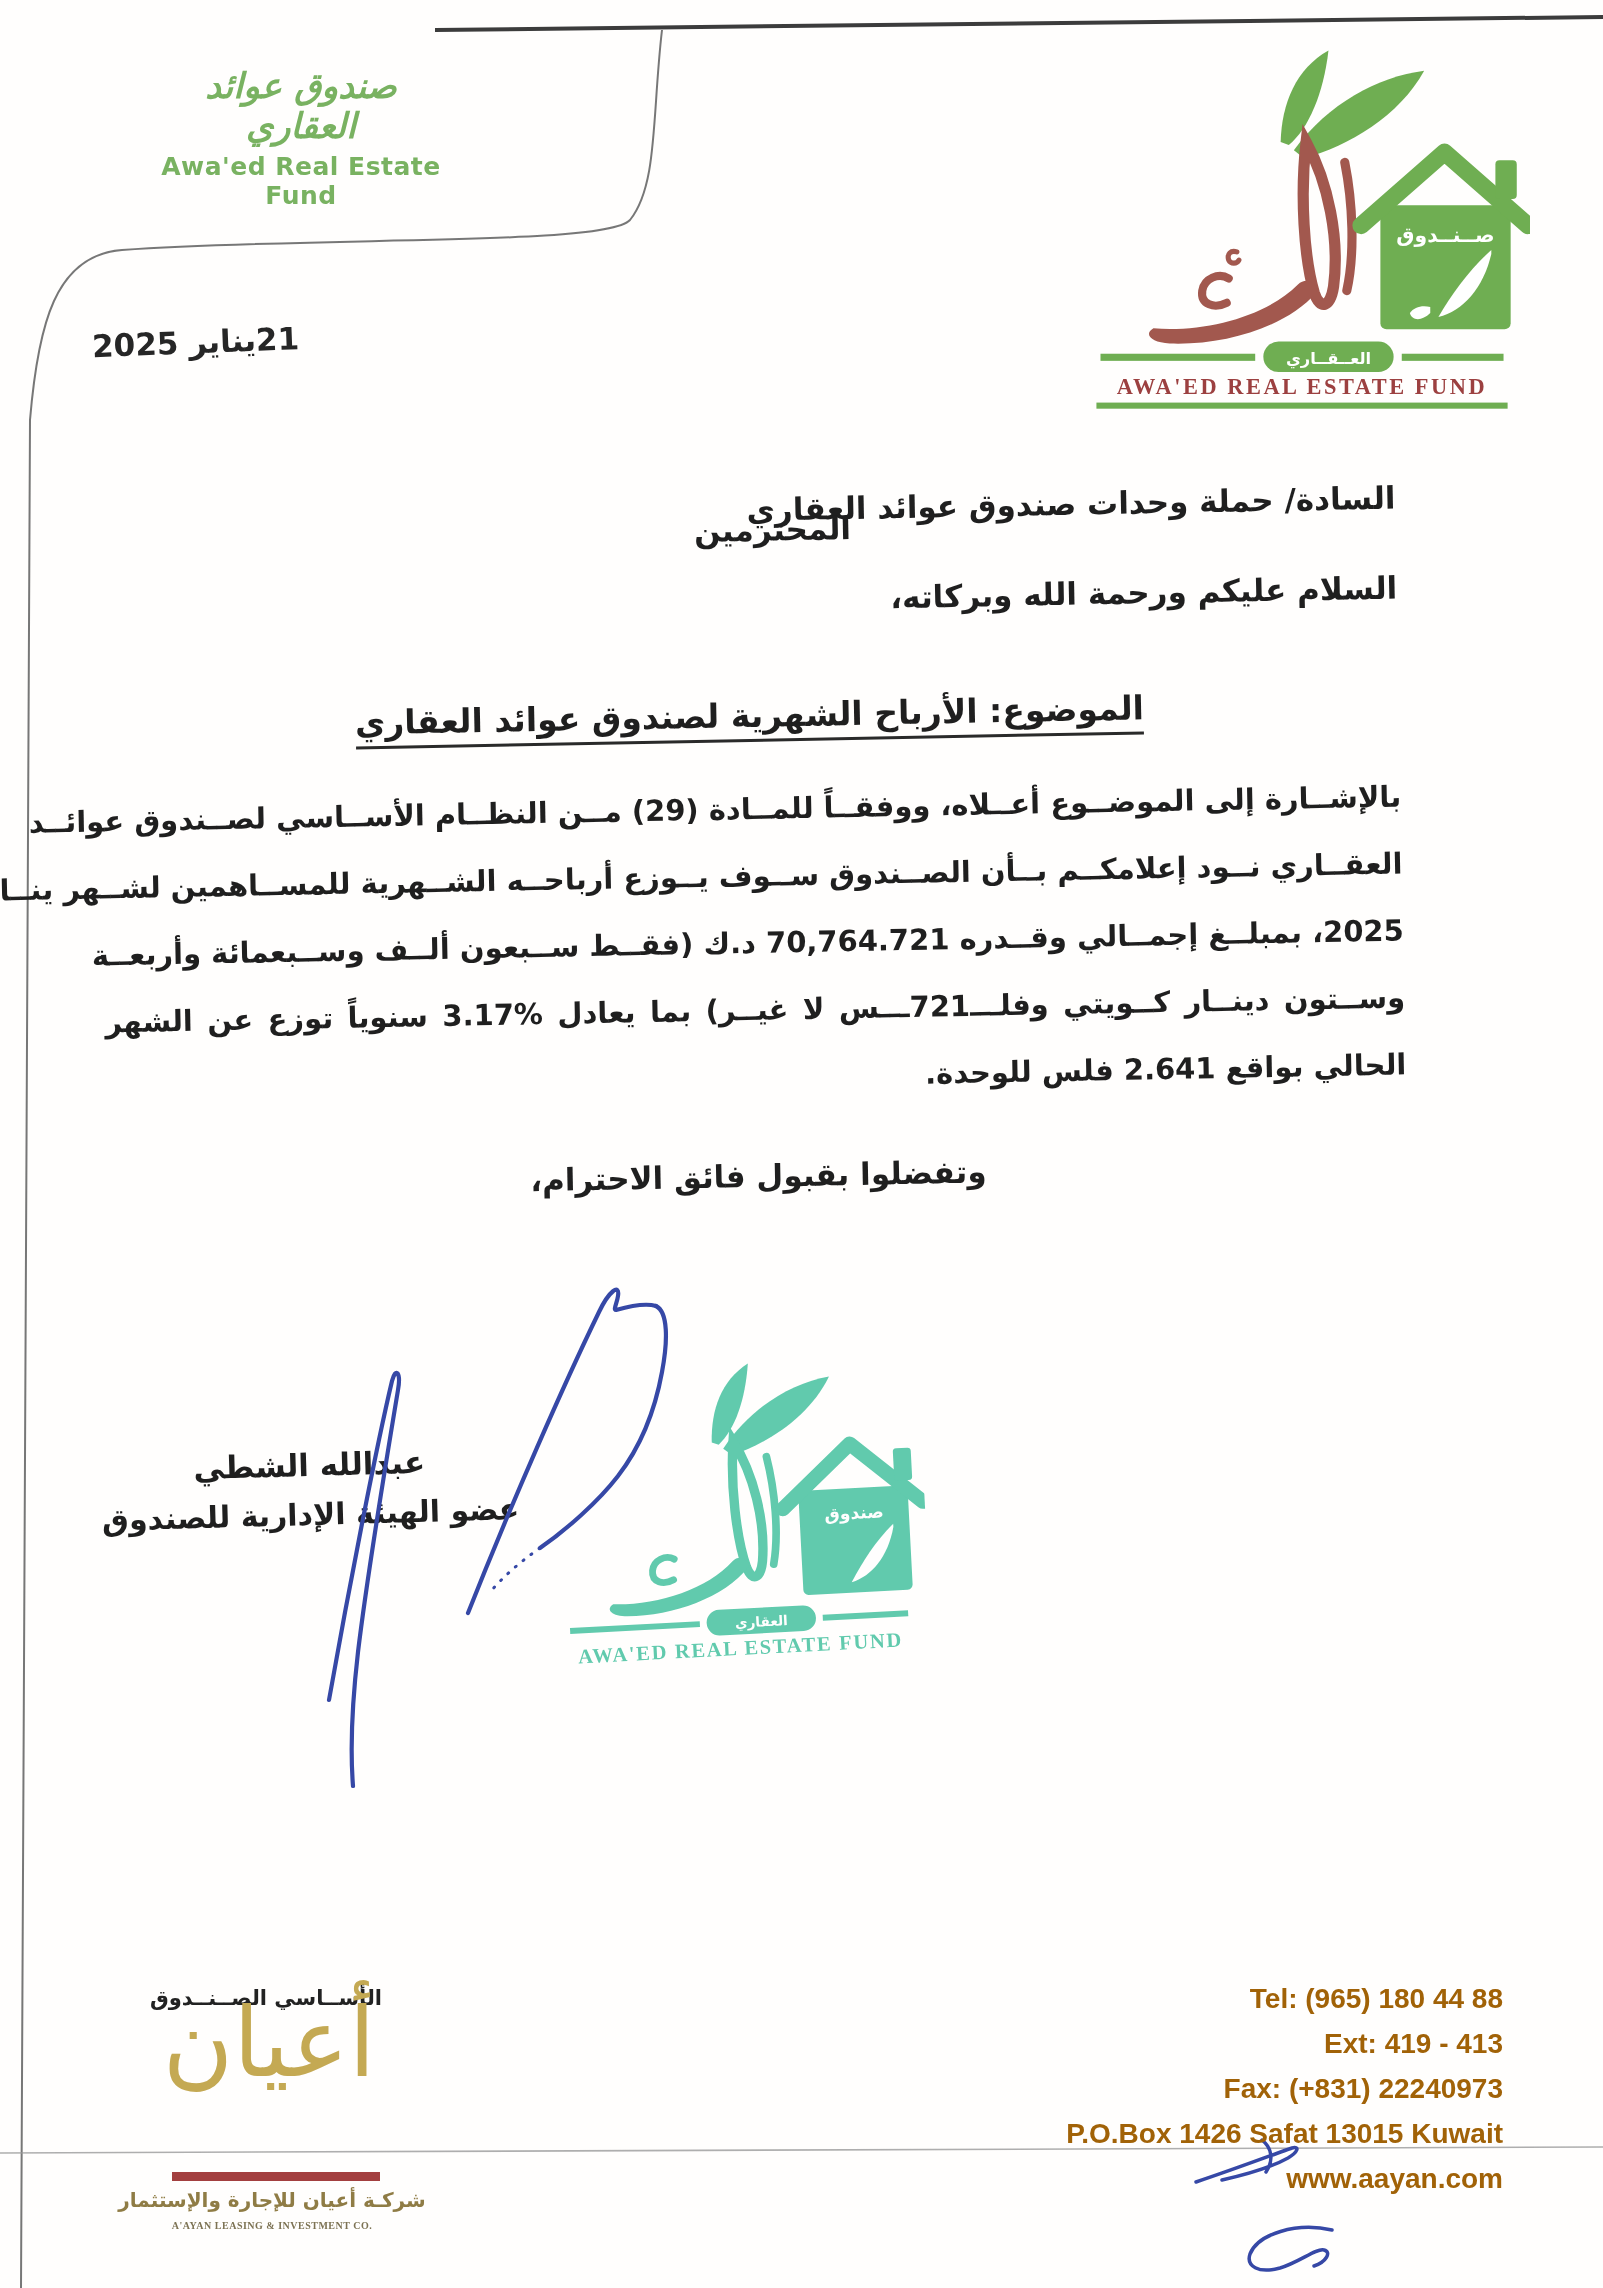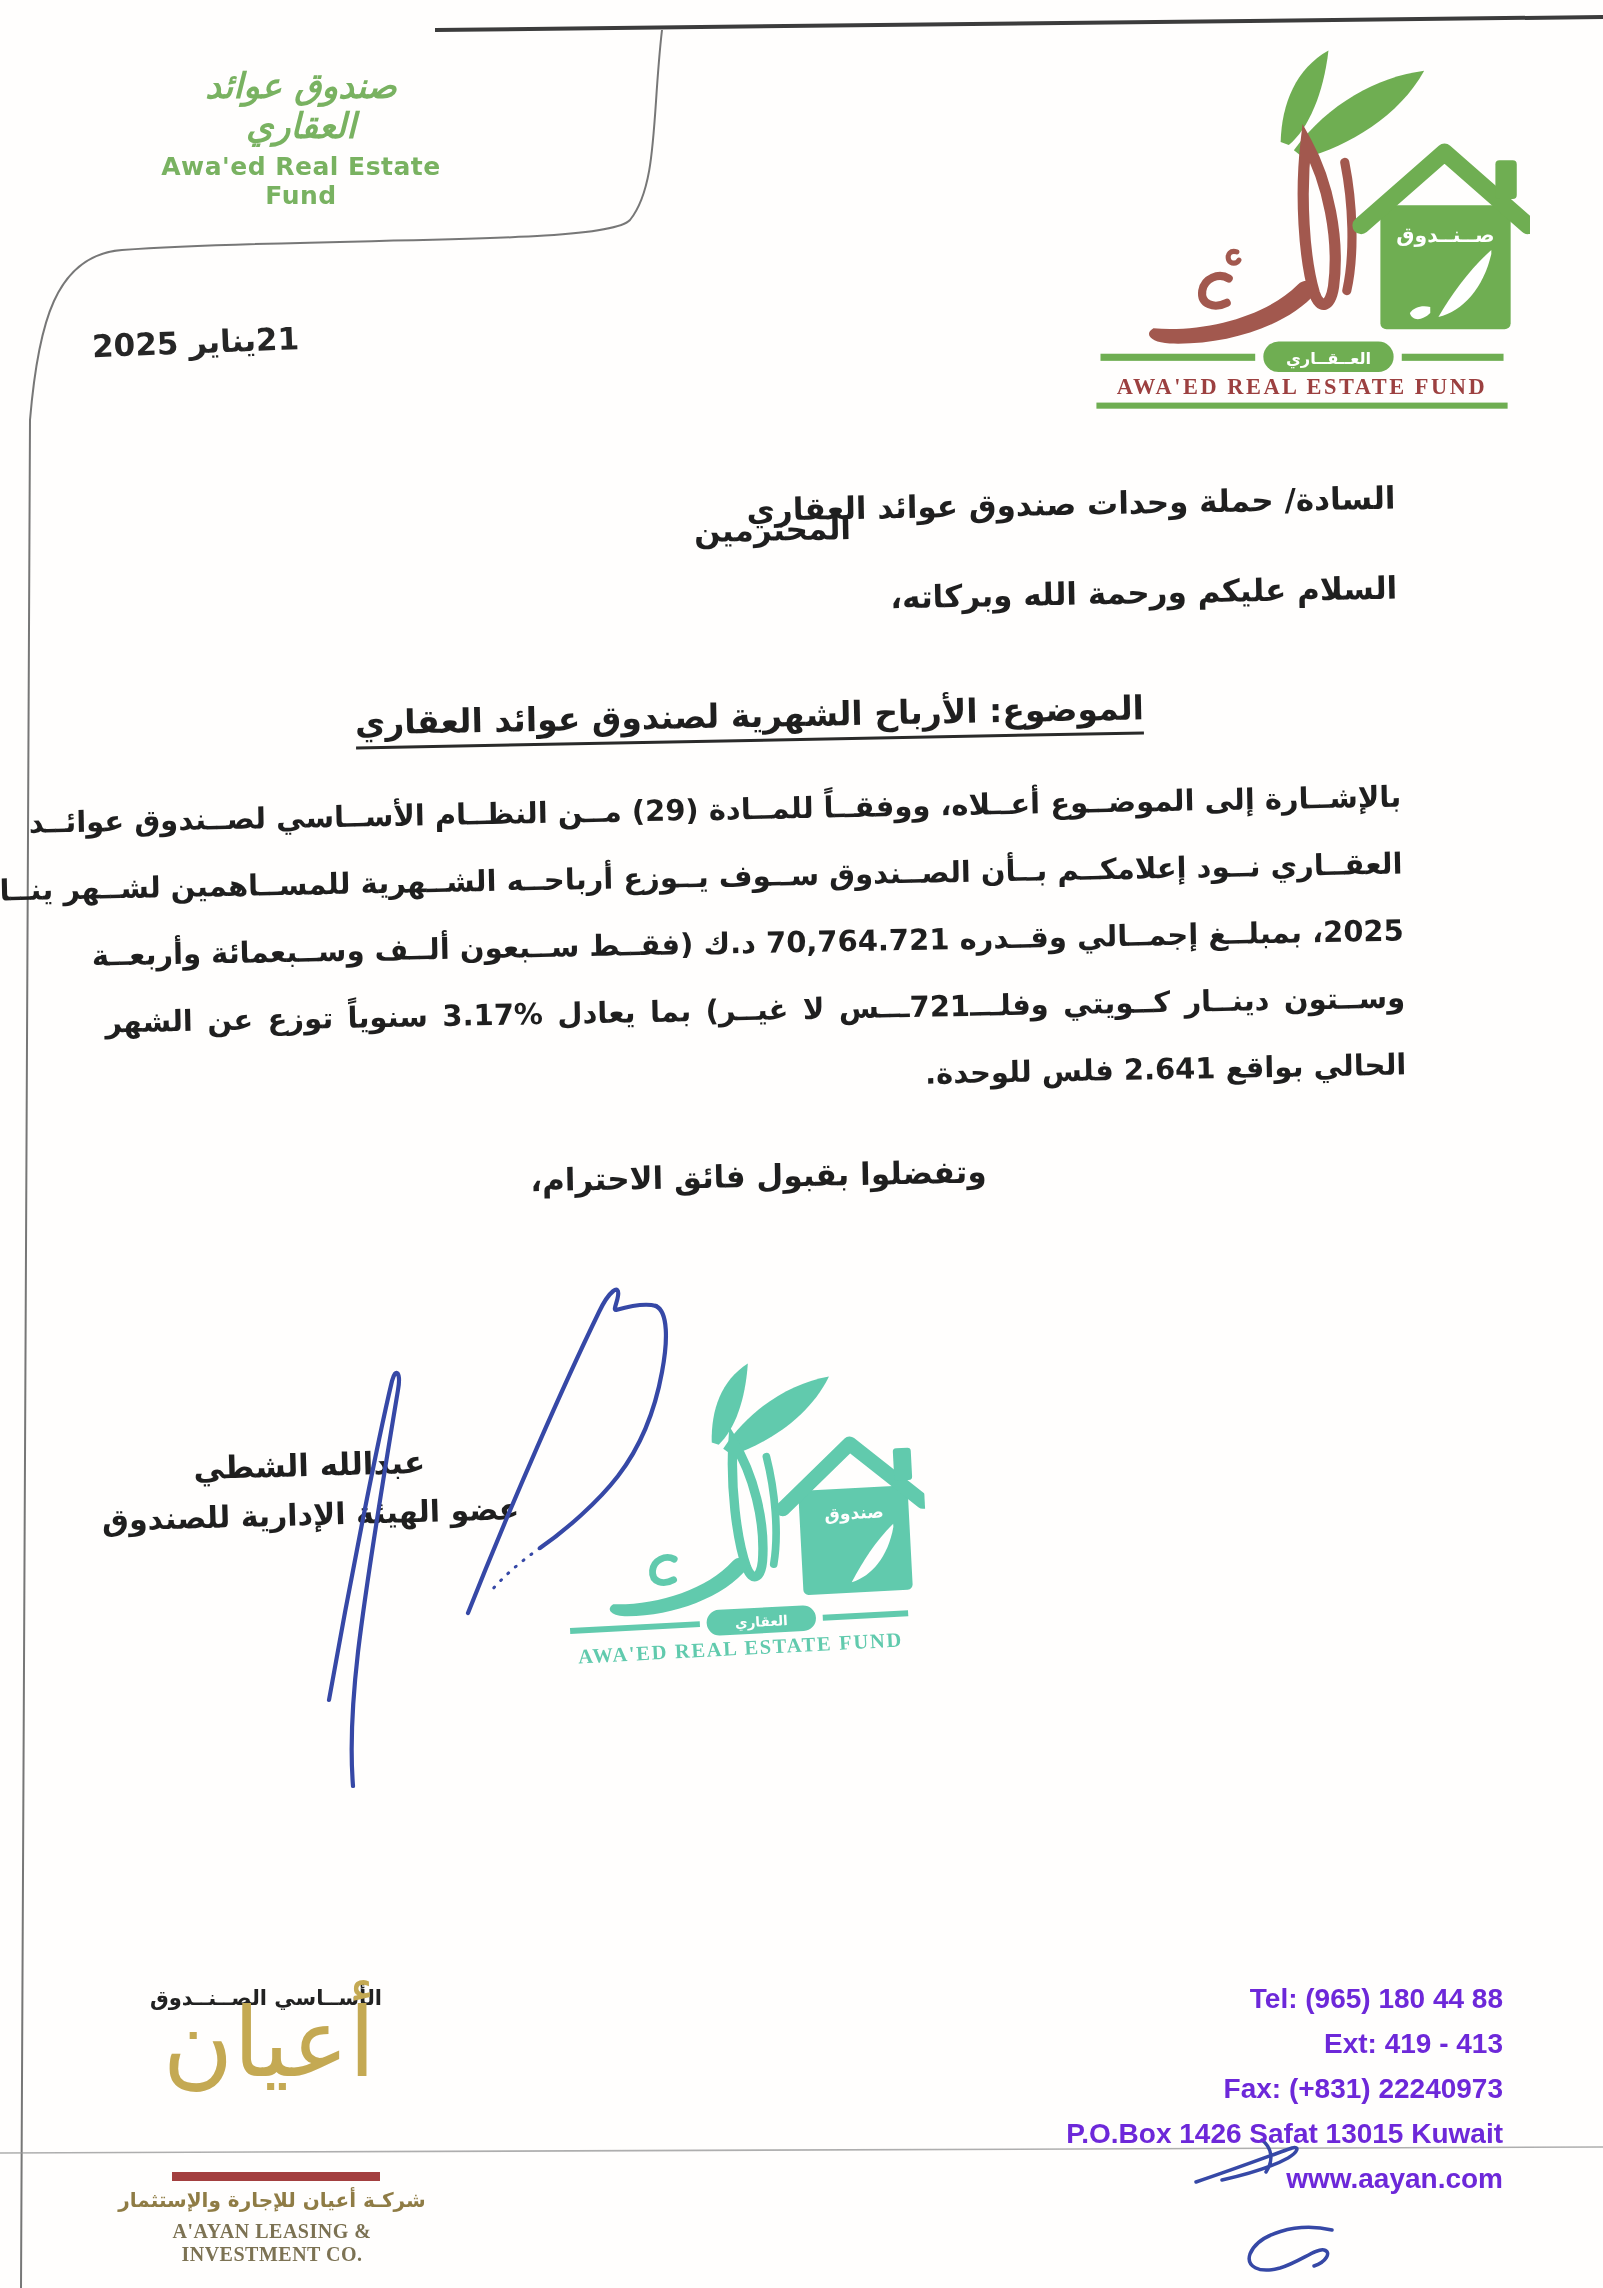--- a/index.html
+++ b/index.html
@@ -36,24 +36,24 @@
   .signatory .nm{font-size:31px;}
   .signatory .tt{font-size:30px;margin-top:14px;}
   
   .mgr{left:116px;top:1986px;width:300px;text-align:center;font-size:21px;
        font-weight:bold;letter-spacing:2px;color:#222;}
   .aayan{left:138px;top:1968px;width:262px;text-align:center;font-size:96px;
          font-weight:normal;color:#c4a953;line-height:150px;}
   .redbar{left:172px;top:2172px;width:208px;height:9px;background:#a33f3f;}
   .coar{left:112px;top:2188px;width:320px;text-align:center;font-size:20px;
         font-weight:bold;color:#8f7c45;}
-  .coen{left:112px;top:2220px;width:320px;text-align:center;font-size:20px;
+  .coen{left:112px;top:2220px;width:320px;text-align:center;font-size:10px;
         font-weight:bold;color:#7c7253;font-family:"Liberation Serif",serif;letter-spacing:.5px;}
   
-  .contacts{left:1038px;top:1976px;width:465px;text-align:right;color:#6d28d9;
+  .contacts{left:1038px;top:1976px;width:465px;text-align:right;color:#a16207;
             font-size:28px;font-weight:bold;line-height:45px;font-family:"Liberation Sans",sans-serif;}
   
   .stamp{left:540px;top:1356px;width:385px;opacity:.82;transform:rotate(-3deg);}
   .logo-right{left:1072px;top:40px;width:458px;}
   svg{display:block;}
 </style>
 </head>
 <body>
 
 <div class="page">

